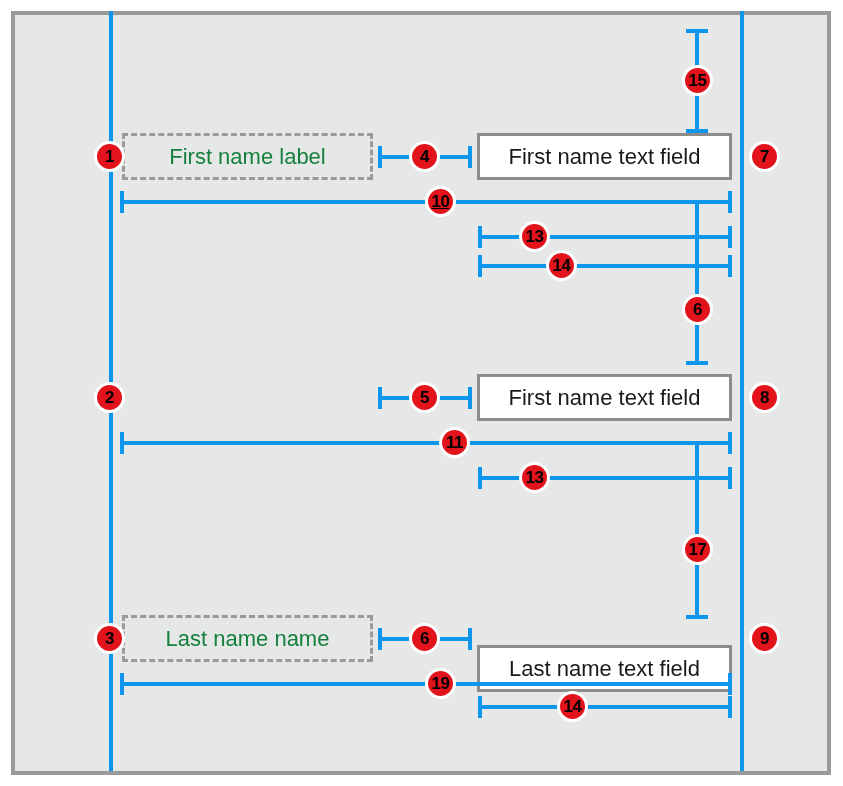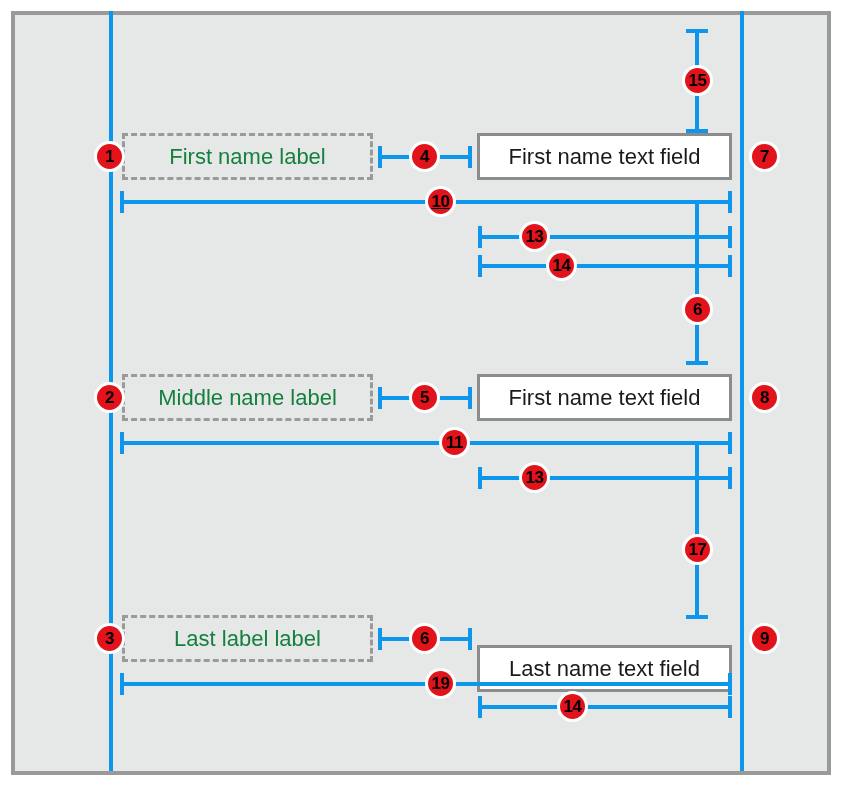--- a/index.html
+++ b/index.html
@@ -65,23 +65,20 @@
     <div class="tickv" style="left:713px;top:240px;"></div>
 
     <div class="vline" style="left:680px;top:14px;height:104px;"></div>
     <div class="tickh" style="left:671px;top:14px;"></div>
     <div class="tickh" style="left:671px;top:114px;"></div>
 
     <div class="vline" style="left:680px;top:185px;height:165px;"></div>
     <div class="tickh" style="left:671px;top:185px;"></div>
     <div class="tickh" style="left:671px;top:346px;"></div>
 
-    <div class="labelbox" style="left:107px;top:359px;width:251px;height:47px;">
-      <span>Middle name label</span>
-    </div>
     <div class="fieldbox" style="left:462px;top:359px;width:255px;height:47px;">
       <span>First name text field</span>
     </div>
 
     <div class="hline" style="left:363px;top:381px;width:94px;"></div>
     <div class="tickv" style="left:363px;top:372px;"></div>
     <div class="tickv" style="left:453px;top:372px;"></div>
 
     <div class="hline" style="left:105px;top:426px;width:612px;"></div>
     <div class="tickv" style="left:105px;top:417px;"></div>
@@ -89,21 +86,21 @@
 
     <div class="hline" style="left:463px;top:461px;width:254px;"></div>
     <div class="tickv" style="left:463px;top:452px;"></div>
     <div class="tickv" style="left:713px;top:452px;"></div>
 
     <div class="vline" style="left:680px;top:426px;height:178px;"></div>
     <div class="tickh" style="left:671px;top:426px;"></div>
     <div class="tickh" style="left:671px;top:600px;"></div>
 
     <div class="labelbox" style="left:107px;top:600px;width:251px;height:47px;">
-      <span>Last label label</span>
+      <span>Last name name</span>
     </div>
     <div class="fieldbox" style="left:462px;top:600px;width:255px;height:47px;margin-top:30px;">
       <span>Last name text field</span>
     </div>
 
     <div class="hline" style="left:363px;top:622px;width:94px;"></div>
     <div class="tickv" style="left:363px;top:613px;"></div>
     <div class="tickv" style="left:453px;top:613px;"></div>
 
     <div class="hline" style="left:105px;top:667px;width:612px;"></div>

